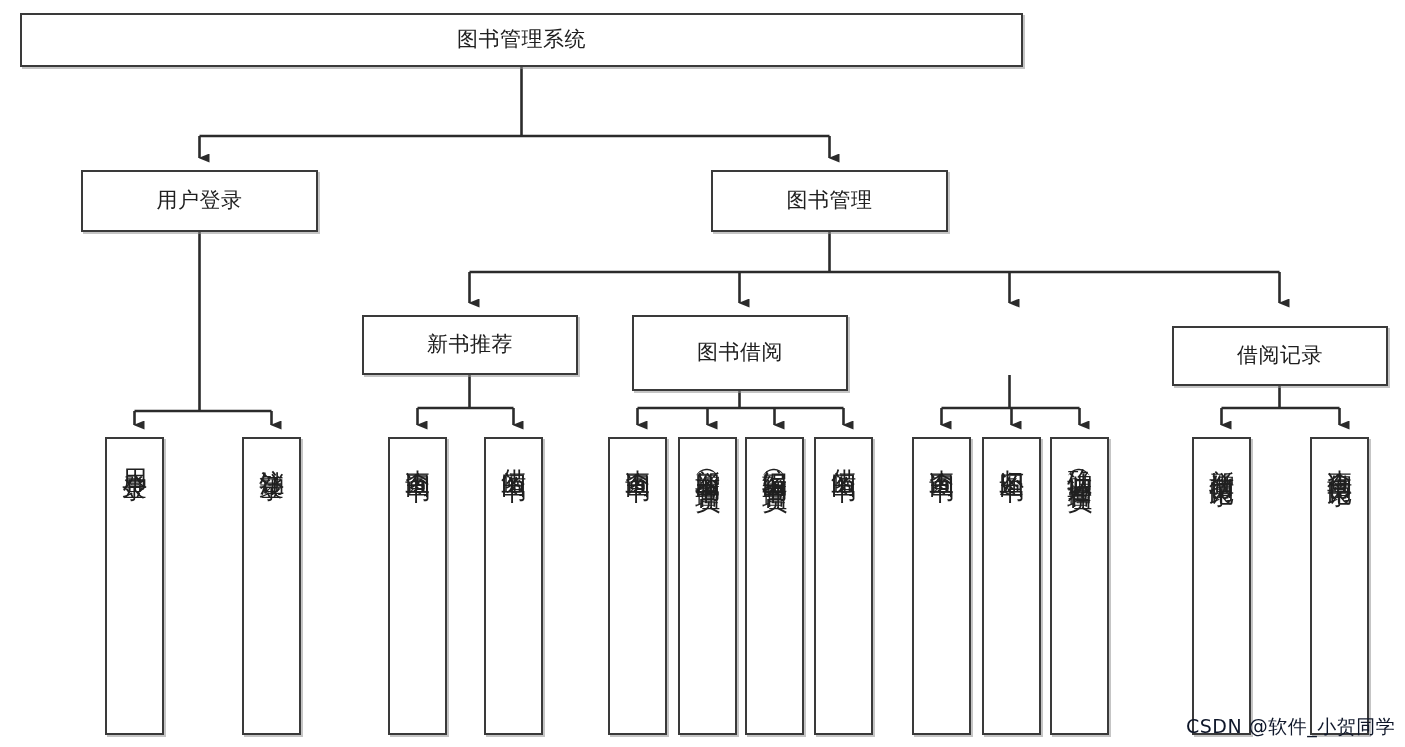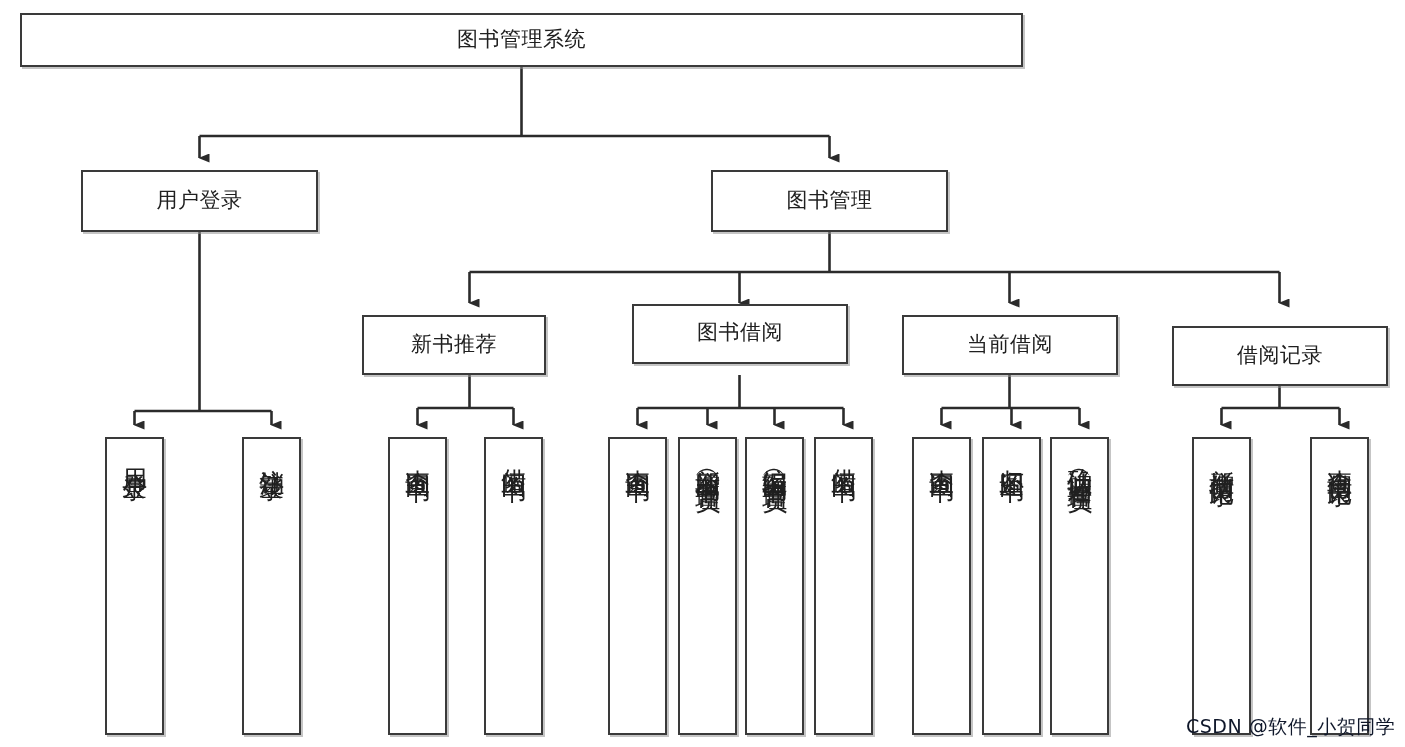--- a/index.html
+++ b/index.html
@@ -128,28 +128,25 @@
     <span class="node-label">图书管理系统</span>
   </div>
 
   <div class="node-box node-horizontal" style="left: 81px; top: 170px; width: 237px; height: 62px;">
     <span class="node-label">用户登录</span>
   </div>
   <div class="node-box node-horizontal" style="left: 711px; top: 170px; width: 237px; height: 62px;">
     <span class="node-label">图书管理</span>
   </div>
 
-  <div class="node-box node-horizontal" style="left: 362px; top: 315px; width: 184px; height: 60px;">
+  <div class="node-box node-horizontal" style="left: 362px; top: 315px; width: 216px; height: 60px;">
     <span class="node-label">新书推荐</span>
   </div>
-  <div class="node-box node-horizontal" style="left: 632px; top: 304px; width: 216px; height: 60px; font-family: Liberation Mono, monospace;">
+  <div class="node-box node-horizontal" style="left: 632px; top: 315px; width: 216px; height: 76px;">
     <span class="node-label">图书借阅</span>
-  </div>
-  <div class="node-box node-horizontal" style="left: 902px; top: 315px; width: 216px; height: 60px;">
-    <span class="node-label">当前借阅</span>
   </div>
   <div class="node-box node-horizontal" style="left: 1172px; top: 326px; width: 216px; height: 60px;">
     <span class="node-label">借阅记录</span>
   </div>
 
   <div class="node-box node-vertical" style="left: 105px; top: 437px; width: 59px; height: 298px;">
     <span class="node-label">用户登录</span>
   </div>
   <div class="node-box node-vertical" style="left: 242px; top: 437px; width: 59px; height: 298px;">
     <span class="node-label">注销登录</span>

